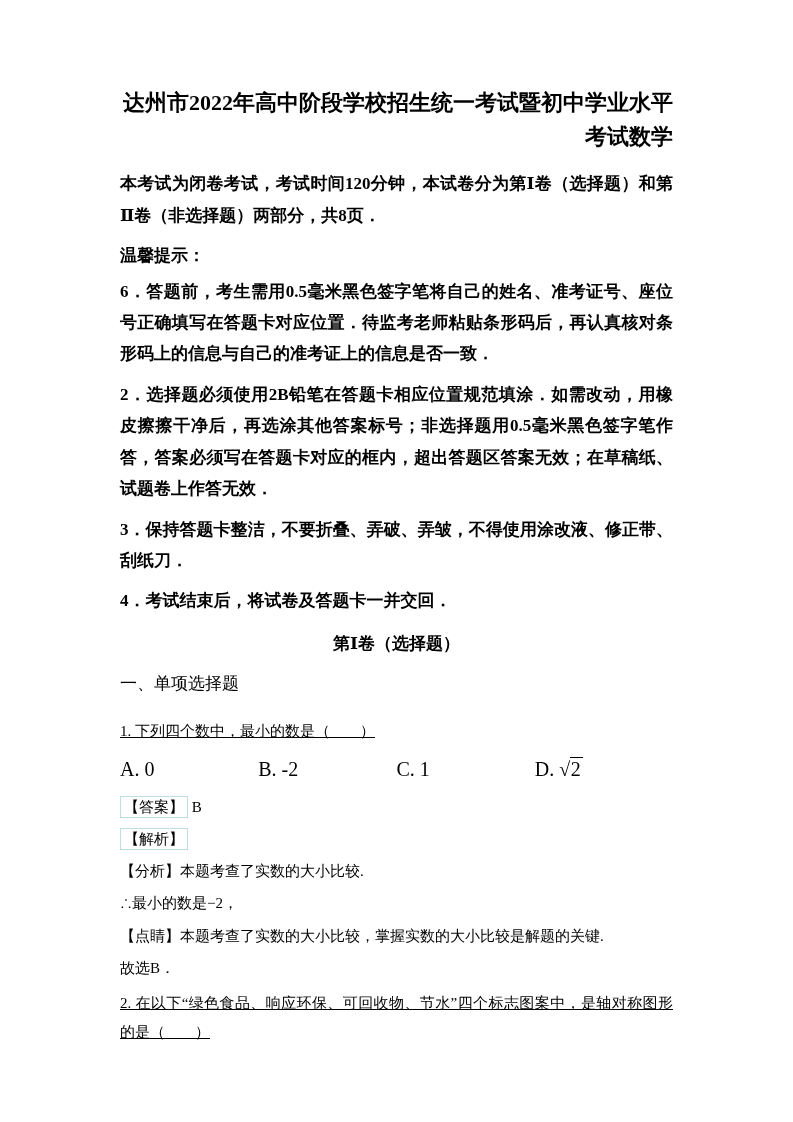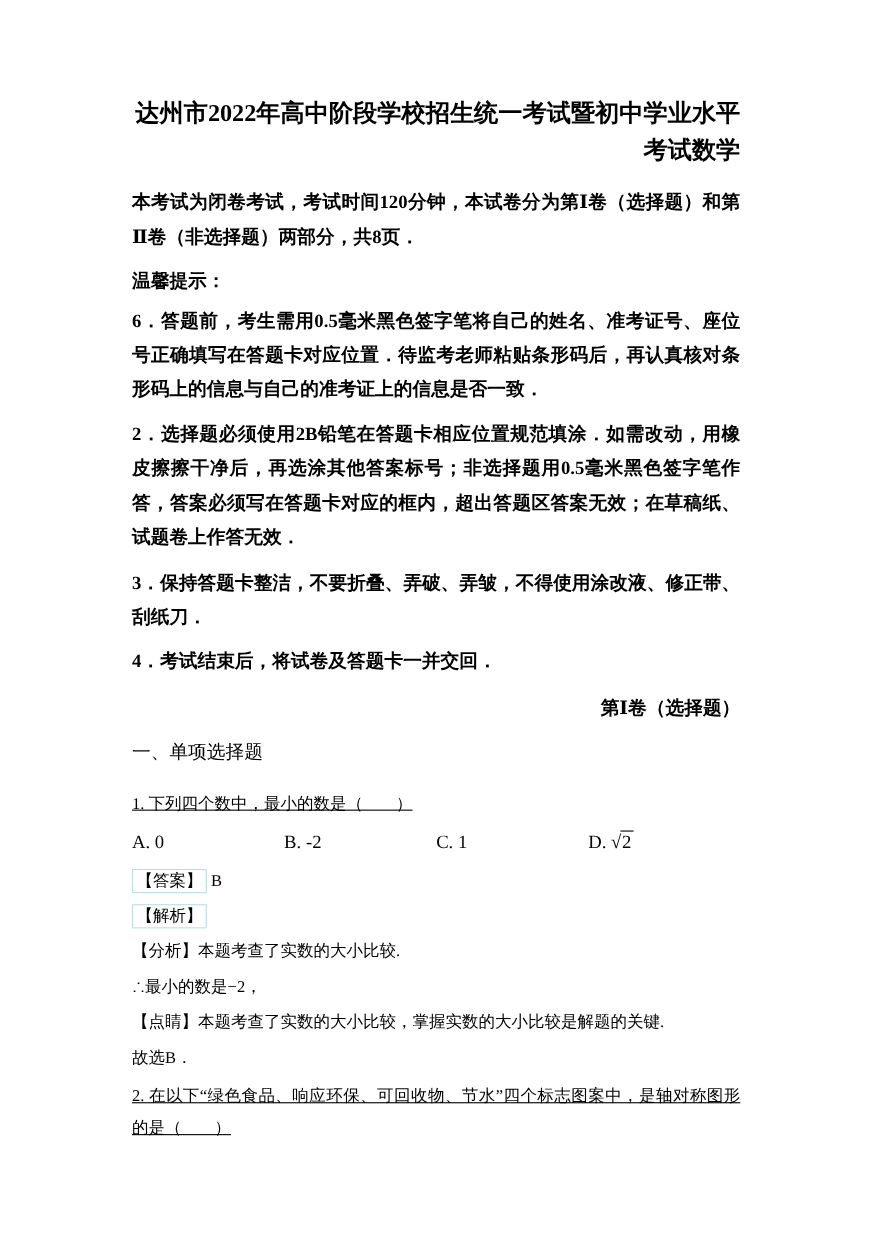--- a/index.html
+++ b/index.html
@@ -31,40 +31,40 @@
   }
   .tips-header {
     font-size: 17px;
     font-weight: bold;
     line-height: 1.85;
     margin-bottom: 4px;
   }
   .volume-title {
     font-size: 17px;
     font-weight: bold;
-    text-align: right;
+    text-align: center;
     margin: 12px 0 10px 0;
     line-height: 1.8;
   }
   .part-title {
     font-size: 17px;
     font-weight: normal;
     line-height: 1.8;
     margin-bottom: 17px;
   }
   .q-stem {
     font-size: 15px;
     line-height: 1.9;
     margin-bottom: 4px;
     text-align: justify;
     text-decoration: underline;
   }
   .options-row {
     display: flex;
-    font-size: 17px;
+    font-size: 20px;
     line-height: 1.9;
     margin-bottom: 8px;
   }
   .option { flex: 1; white-space: nowrap; }
   .ans-line {
     font-size: 15px;
     line-height: 1.55;
     margin-bottom: 9px;
   }
   .tag {

